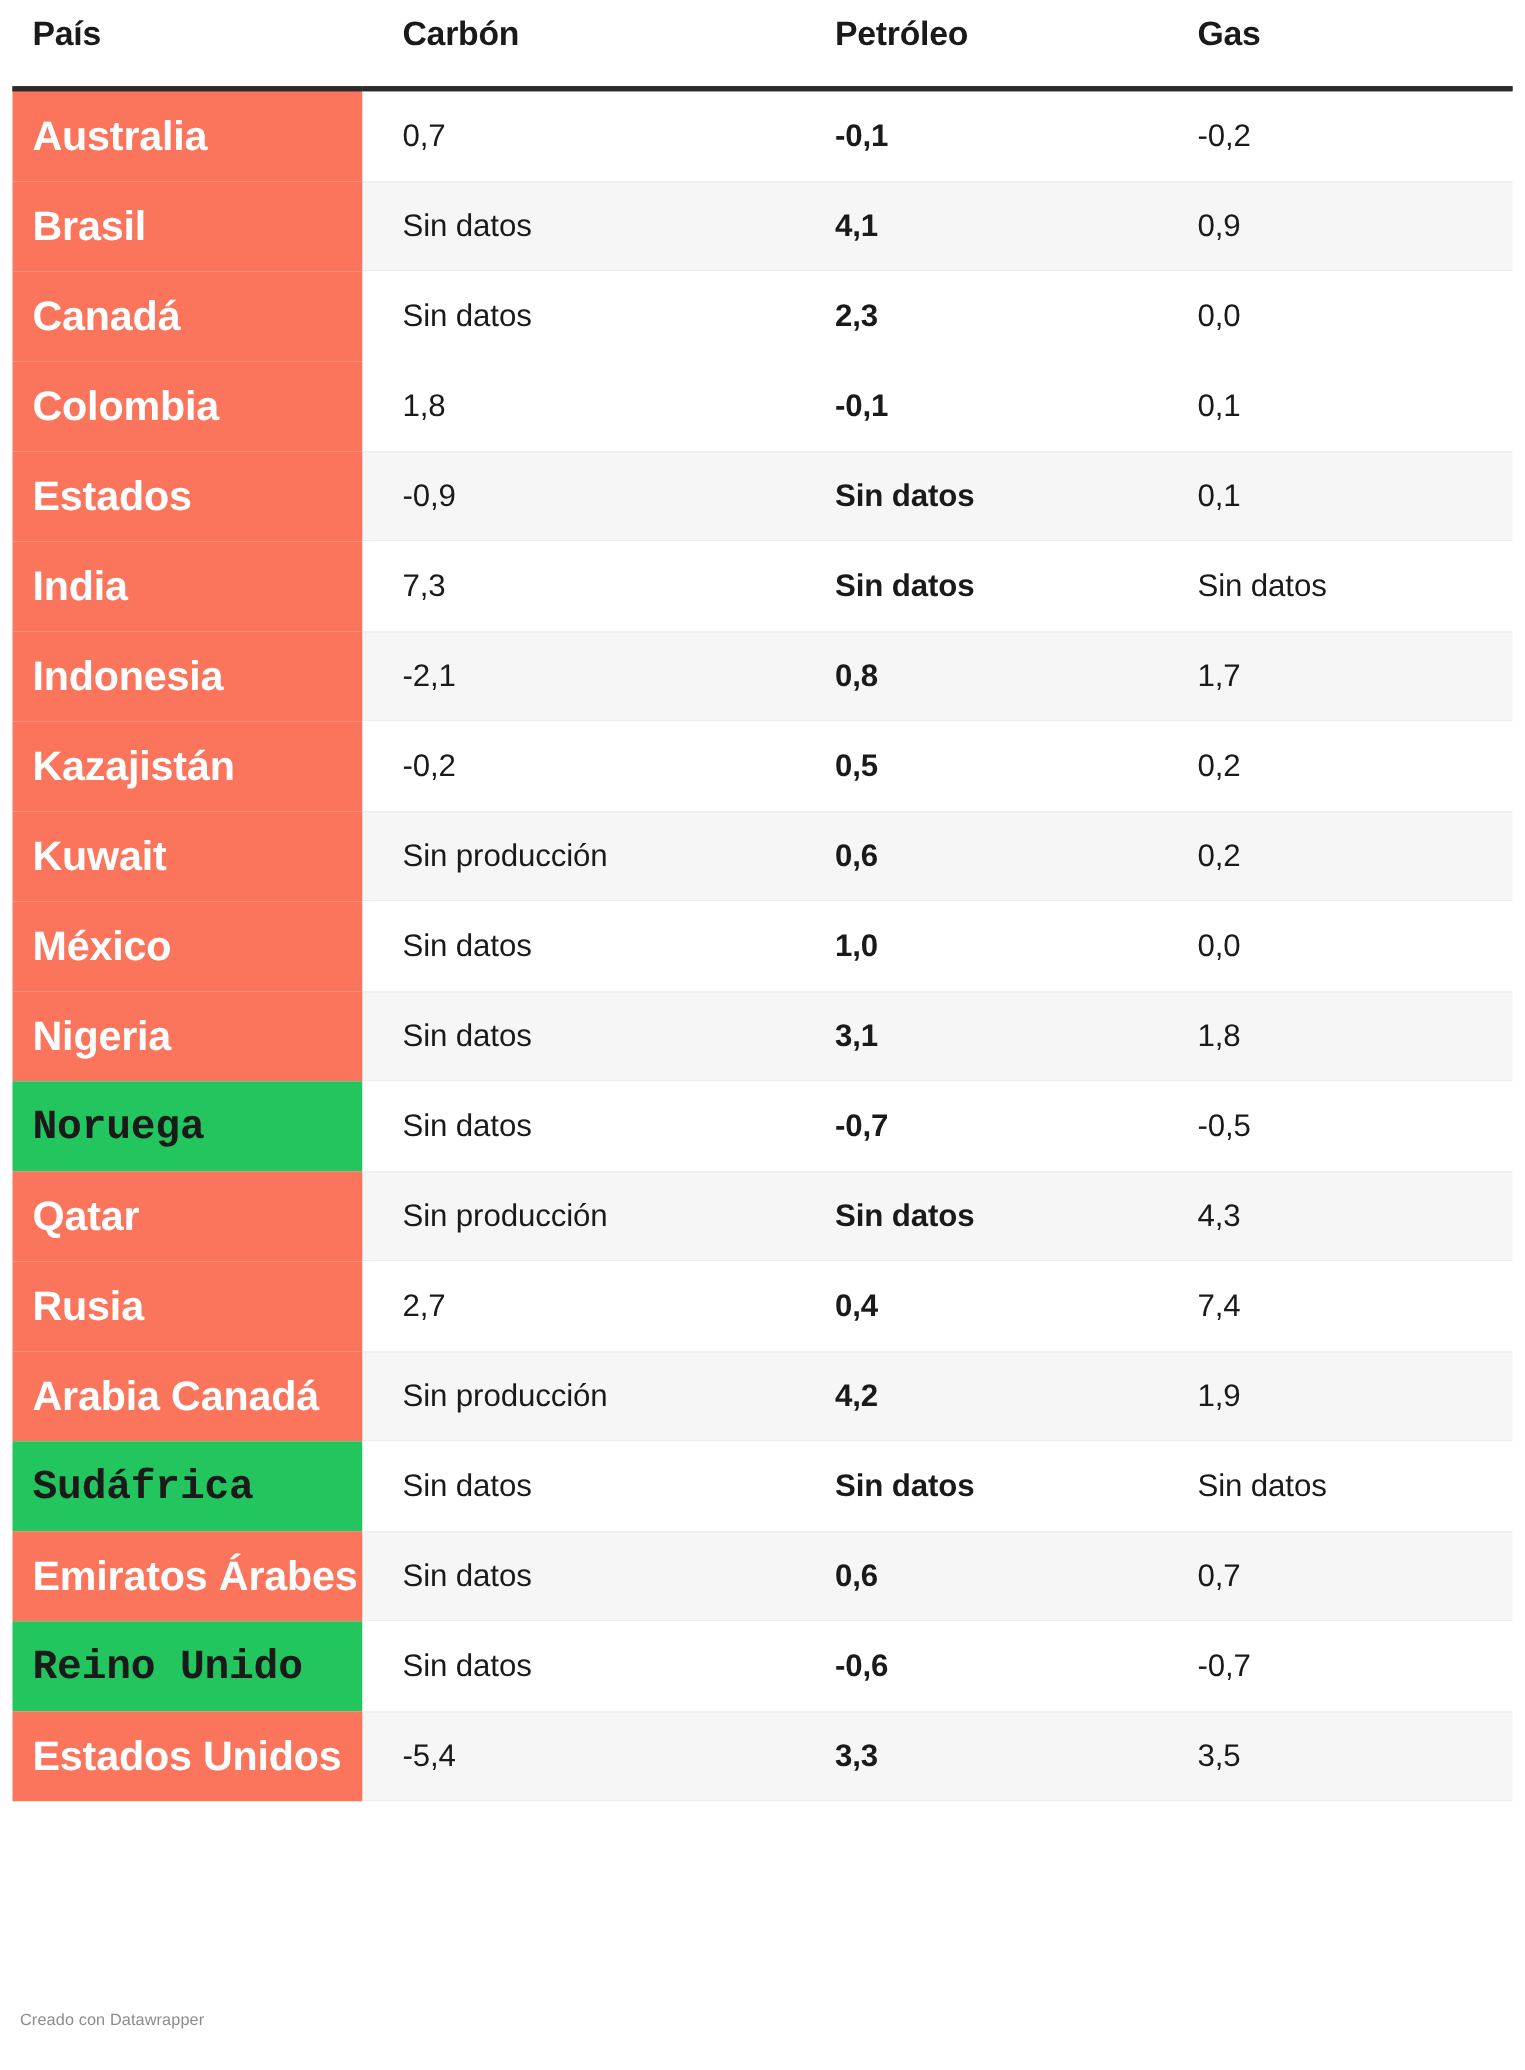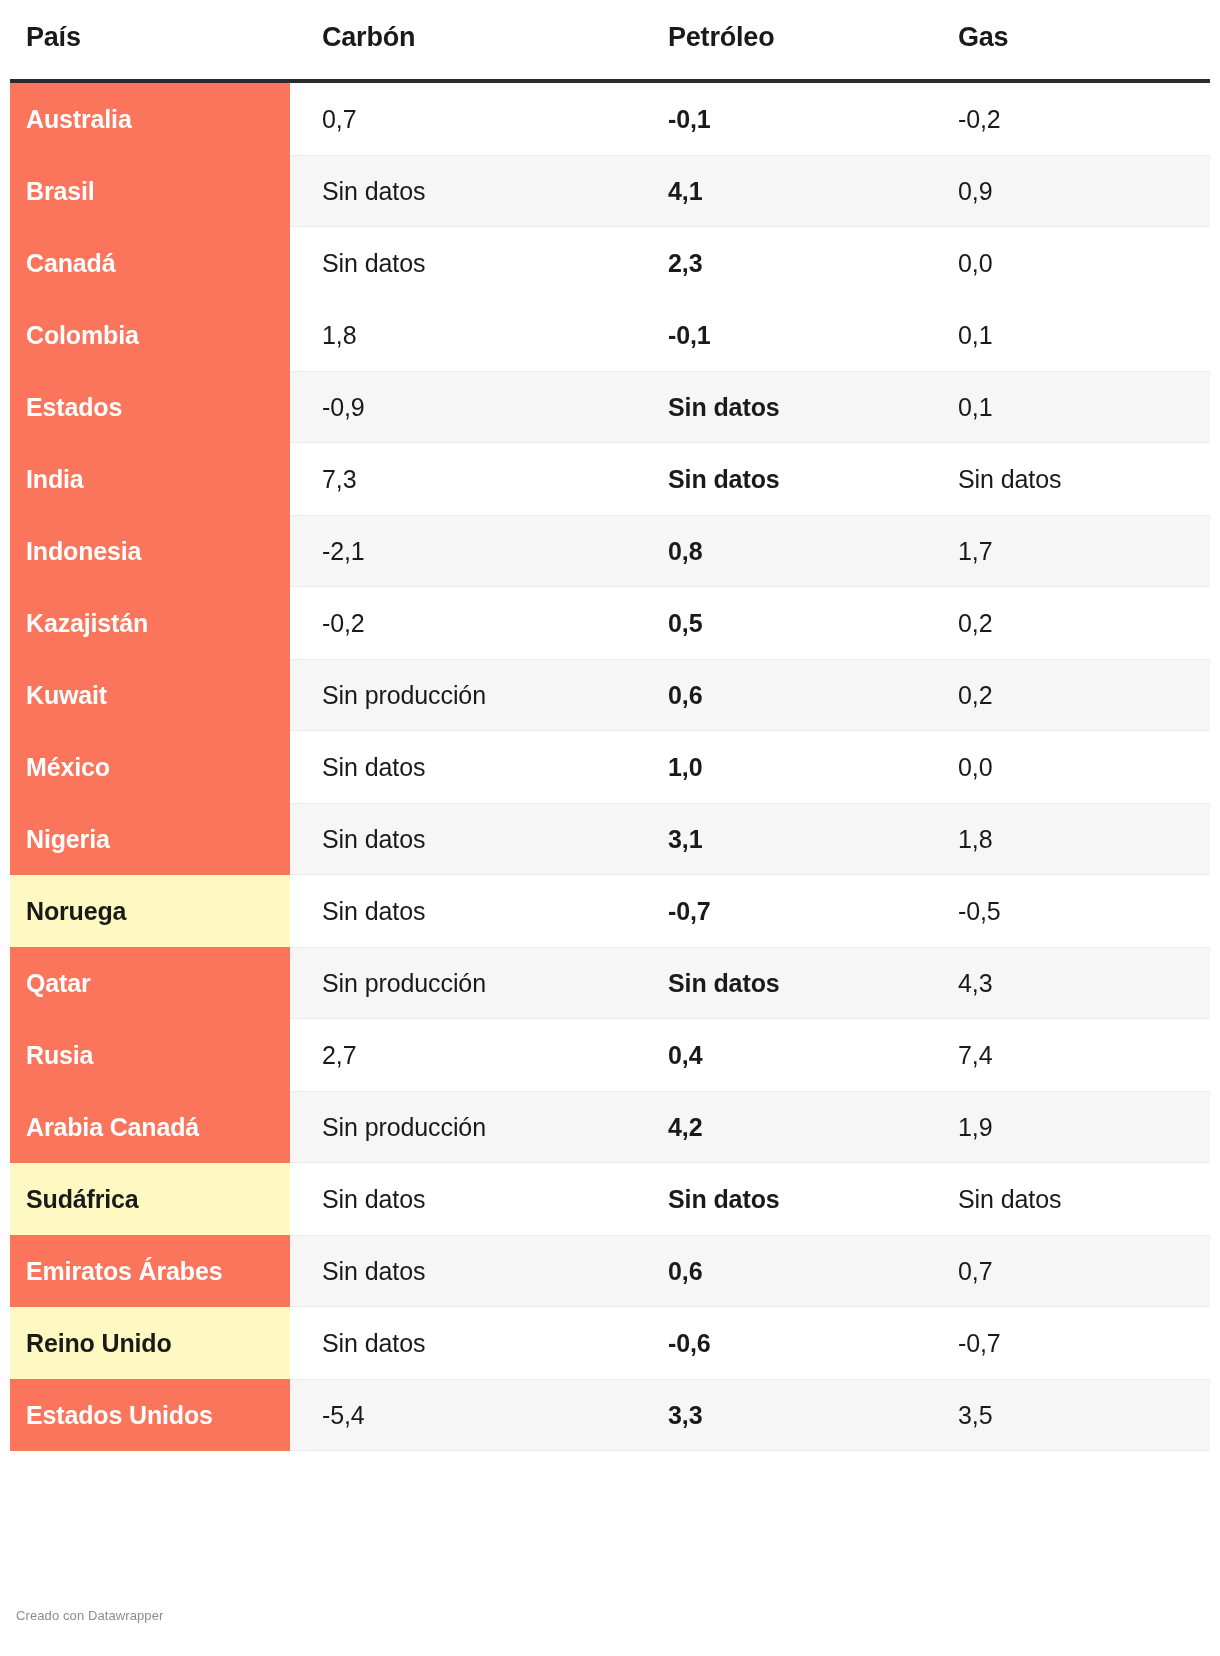--- a/index.html
+++ b/index.html
@@ -20,21 +20,21 @@
     position: relative;
     width: 1220px;
     height: 1656px;
     box-sizing: border-box;
   }
 
   
   table.dw-table {
     position: absolute;
     left: 10px;
-    top: 22px;
+    top: 12px;
     width: 1200px;
     border-collapse: collapse;
     table-layout: fixed;
   }
 
   col.c-pais     { width: 280px; }
   col.c-carbon   { width: 310px; }
   col.c-petroleo { width: 300px; }
   col.c-gas      { width: 310px; }
 
@@ -70,32 +70,33 @@
   tbody tr.odd  td.val { background: #ffffff; }
   tbody tr.even td.val { background: #f6f6f6; }
 
   tbody td.val.v-carbon   { padding-left: 32px; }
   tbody td.val.v-petroleo { padding-left: 68px; font-weight: bold; }
   tbody td.val.v-gas      { padding-left: 58px; }
 
   
   tbody td.country {
     padding-left: 16px;
-    font-size: 25px;
+    font-size: 33px;
     font-weight: 700;
     letter-spacing: -0.15px;
     white-space: nowrap;
   }
   tbody td.country.coral {
     background: #fb745c;
     color: #ffffff;
   }
   tbody td.country.green {
-    background: #fef9c3;
+    background: #22c55e;
     color: #1a1a1a;
+    font-family: Liberation Mono, monospace;
   }
 
   
   tbody tr.even td.val { box-shadow: inset 0 1px 0 #ececec, inset 0 -1px 0 #ececec; }
 
   
   .dw-footer {
     position: absolute;
     left: 16px;
     top: 1608px;

